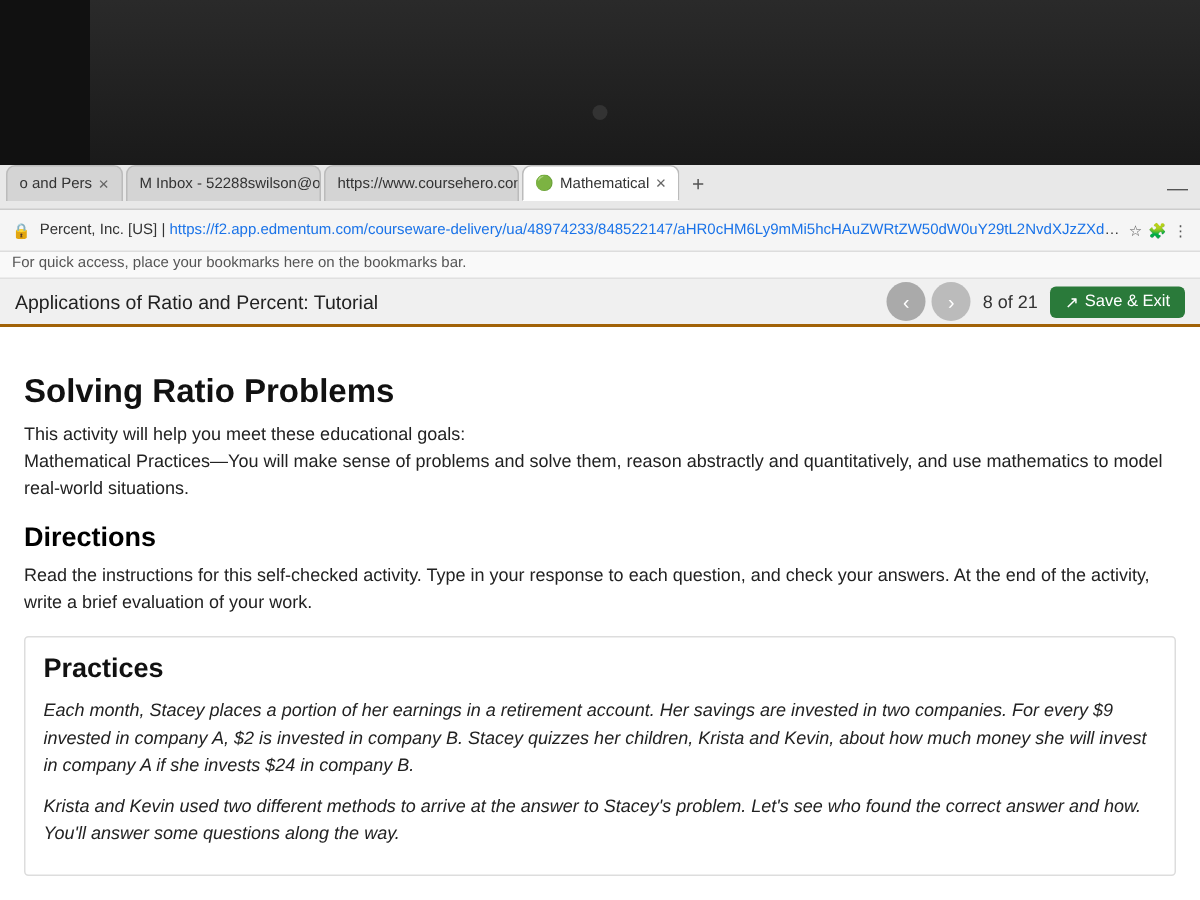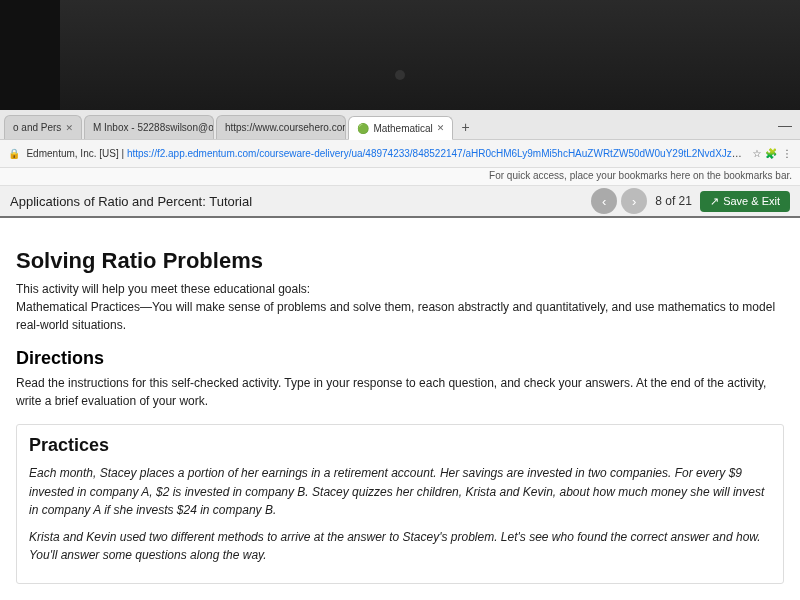--- a/index.html
+++ b/index.html
@@ -44,21 +44,21 @@
       height: 490px;
       background: #fff;
       display: flex;
       flex-direction: column;
     }
 
     
     .tab-bar {
       background: #e8e8e8;
       display: flex;
-      align-items: flex-end;
+      align-items: flex-start;
       height: 30px;
       padding-left: 4px;
       gap: 2px;
       border-bottom: 1px solid #ccc;
     }
     .tab {
       display: flex;
       align-items: center;
       background: #d4d4d4;
       border: 1px solid #bbb;
@@ -137,29 +137,28 @@
     
     .bookmarks-bar {
       background: #f9f9f9;
       border-bottom: 1px solid #e0e0e0;
       padding: 2px 8px;
       font-size: 10px;
       color: #555;
       height: 18px;
       white-space: nowrap;
       overflow: hidden;
-      text-align: right;
     }
 
     
     .page-toolbar {
       display: flex;
       align-items: center;
       background: #f0f0f0;
-      border-bottom: 2px solid #737373;
+      border-bottom: 2px solid #a16207;
       padding: 4px 10px;
       height: 32px;
     }
     .page-title {
       flex: 1;
       font-size: 13px;
       color: #222;
     }
     .nav-controls {
       display: flex;
@@ -282,21 +281,21 @@
       <span>Mathematical</span>
       <span class="tab-close">✕</span>
     </div>
     <span class="tab-plus">+</span>
     <span class="tab-minimize">—</span>
   </div>
 
   <div class="address-bar">
     <span class="address-icon">🔒</span>
     <span class="address-url">
-      <span>Edmentum, Inc. [US]</span>
+      <span>Percent, Inc. [US]</span>
       <span> | </span>
       <span style="color:#1a73e8;">https://f2.app.edmentum.com/courseware-delivery/ua/48974233/848522147/aHR0cHM6Ly9mMi5hcHAuZWRtZW50dW0uY29tL2NvdXJzZXdhcmUtZGVsaXZlcnkvdWEvNDg5NzQyMzMvODQ4NTIyMTQ3L2FIUjBjSE02Tnk5bU1pNWhjSEF1Wlc1a2FXNTBkVzBsQlF...</span>
     </span>
     <div class="address-actions">
       <span class="address-btn">☆</span>
       <span class="address-btn">🧩</span>
       <span class="address-btn">⋮</span>
     </div>
   </div>
 

